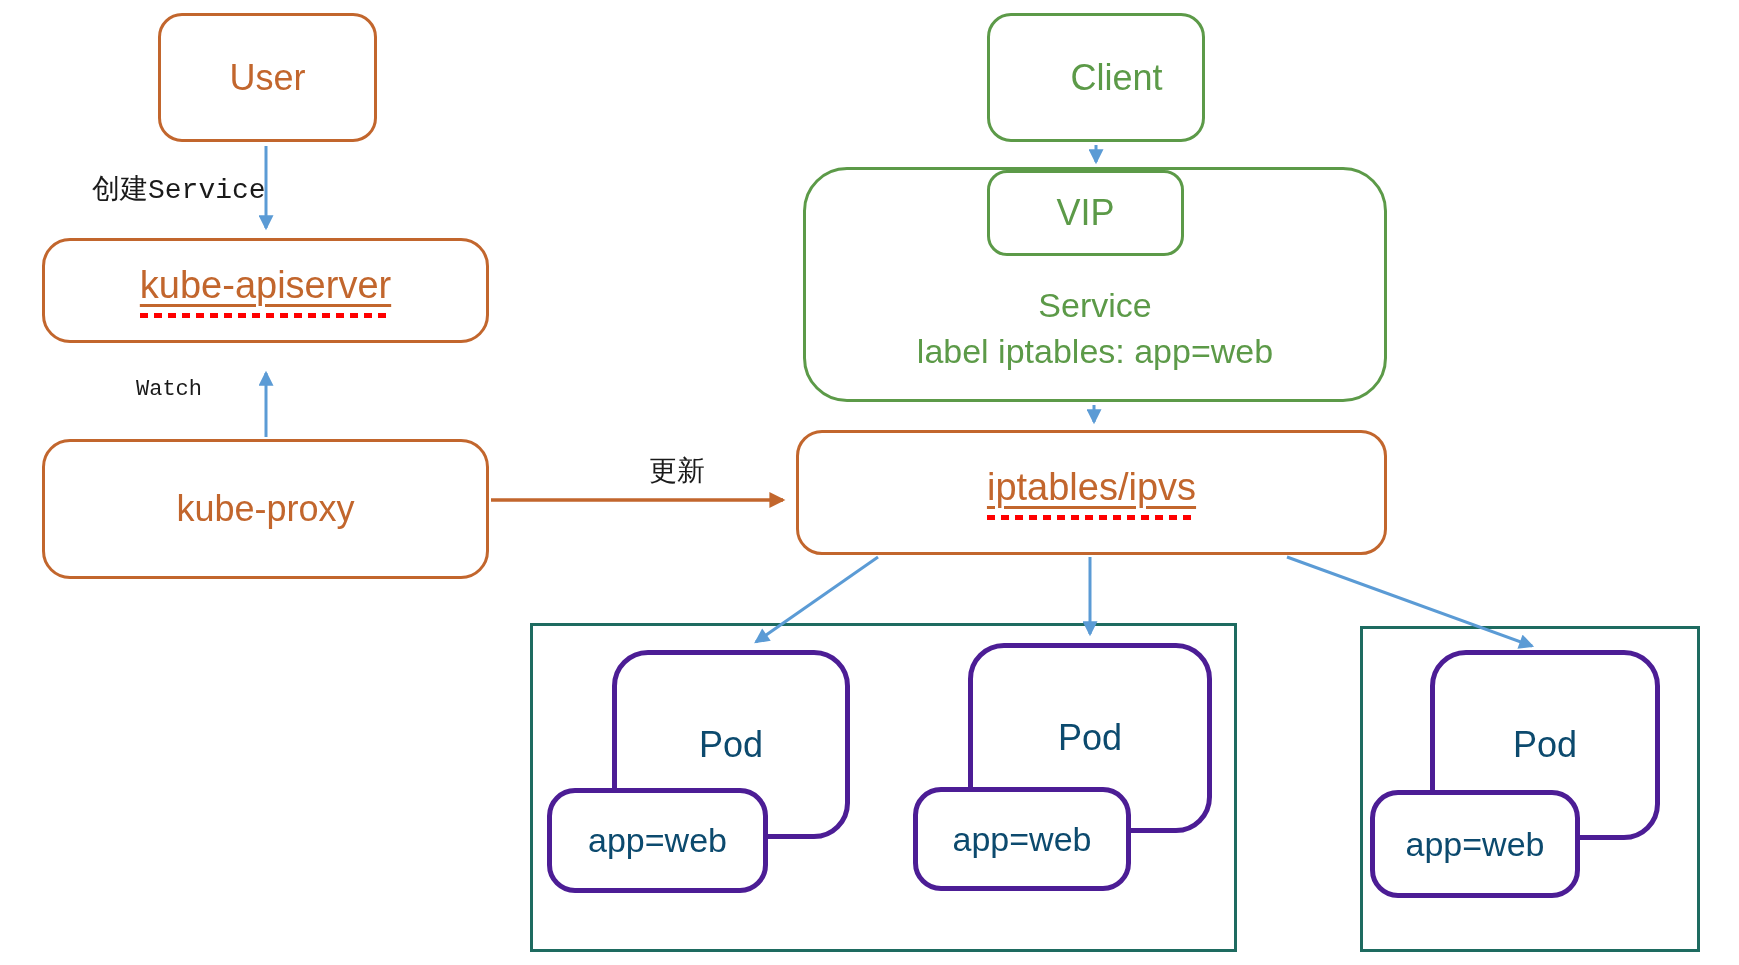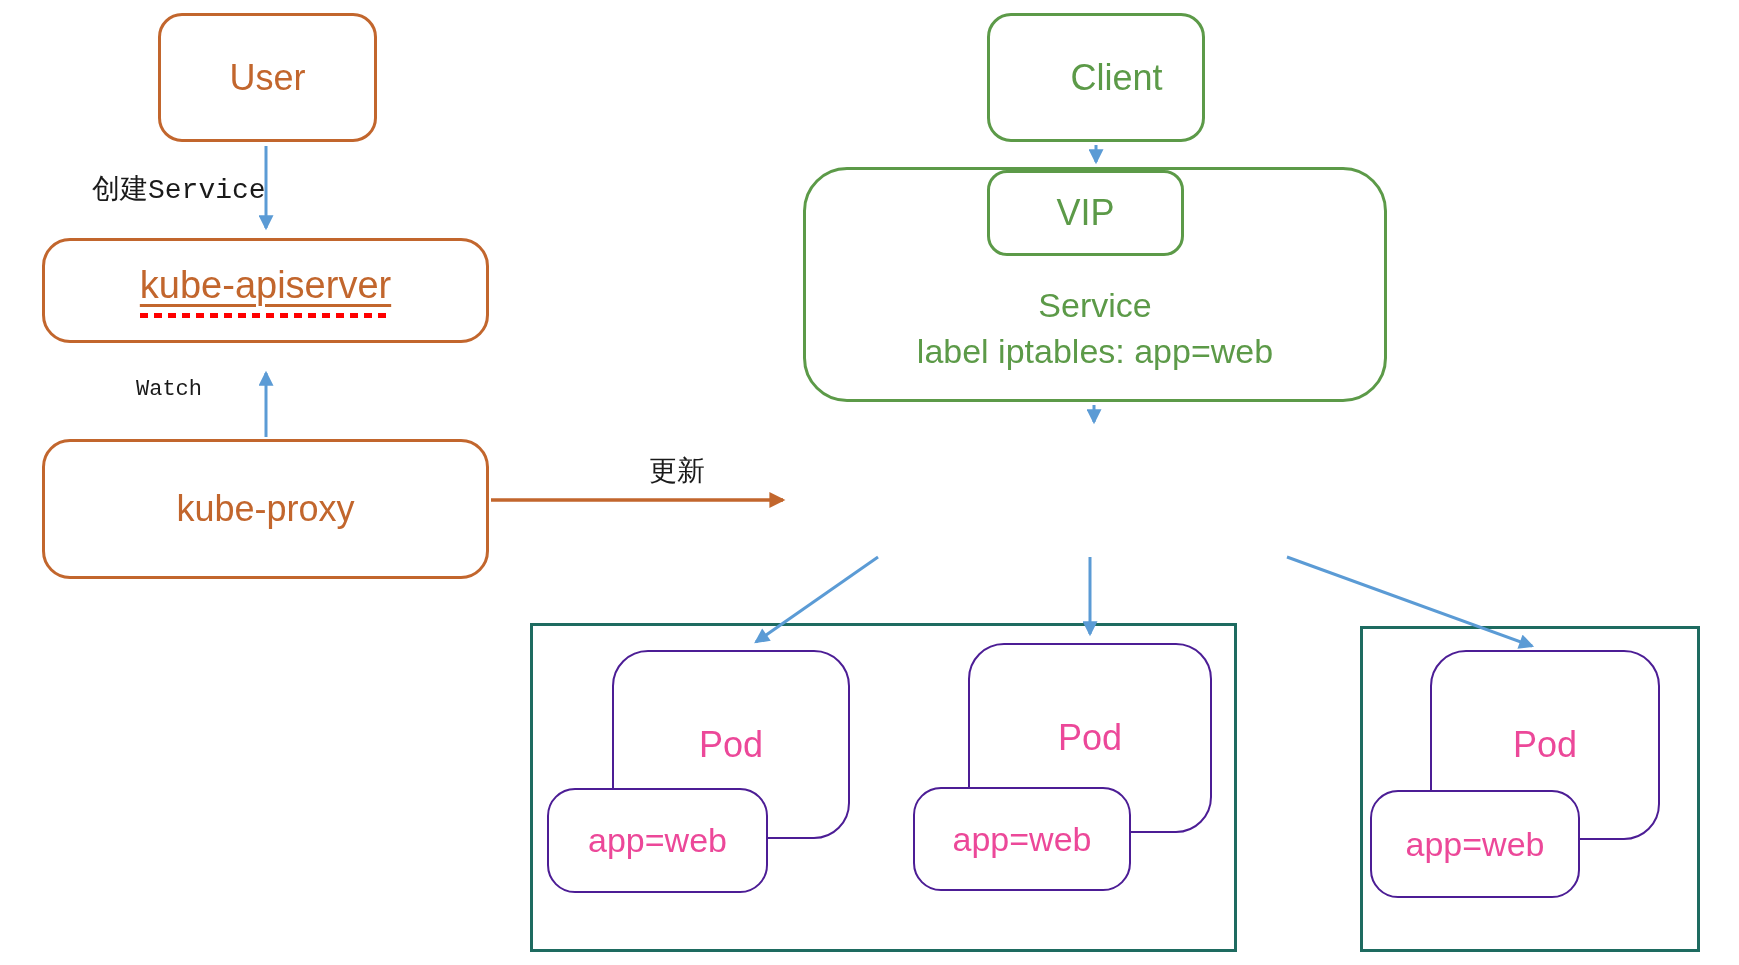--- a/index.html
+++ b/index.html
@@ -5,21 +5,21 @@
   html,body { margin:0; padding:0; background:#fff; }
   .canvas {
     position:relative; width:1739px; height:965px; background:#ffffff;
     font-family:"Liberation Sans", sans-serif; overflow:hidden;
   }
   .abs { position:absolute; box-sizing:border-box; }
   .box { display:flex; align-items:center; justify-content:center;
          background:#fff; text-align:center; }
   .obox { border:3px solid #C2662D; color:#C2662D; }
   .gbox { border:3px solid #5C9A48; color:#5C9A48; }
-  .bbox { border:2px solid #4c1d95; color:#ec4899; }
+  .bbox { border:5px solid #4c1d95; color:#0c4a6e; }
   .tealbox { border:3px solid #1E6B60; background:transparent; }
   .lbl { position:absolute; color:#1A1A1A; white-space:nowrap;font-family:Liberation Mono, monospace; }
   .spell {
     text-decoration: underline;
     text-decoration-thickness: 2.5px;
     text-underline-offset: 6px;
     padding-bottom: 11px;
     background-image: repeating-linear-gradient(90deg, #FF0000 0 8px, transparent 8px 14px);
     background-repeat: no-repeat;
     background-size: 100% 5px;
@@ -82,20 +82,23 @@
     <div class="service-text">
       <div>Service</div>
       <div>label iptables: app=web</div>
     </div>
   </div>
 
   <div class="abs box gbox z4" style="left:987px;top:170px;width:197px;height:86px;border-radius:20px;font-size:36px;">
     <span>VIP</span>
   </div>
 
+  <div class="abs box obox z2" style="left:796px;top:430px;width:591px;height:125px;border-radius:26px;font-size:38px;">
+    <span class="spell">iptables/ipvs</span>
+  </div>
 
   <div class="abs tealbox z1" style="left:530px;top:623px;width:707px;height:329px;"></div>
   <div class="abs tealbox z1" style="left:1360px;top:626px;width:340px;height:326px;"></div>
 
   <div class="abs box bbox z2" style="left:612px;top:650px;width:238px;height:189px;border-radius:36px;font-size:36px;">
     <span>Pod</span>
   </div>
   <div class="abs box bbox z3" style="left:547px;top:788px;width:221px;height:105px;border-radius:28px;font-size:34px;">
     <span>app=web</span>
   </div>

